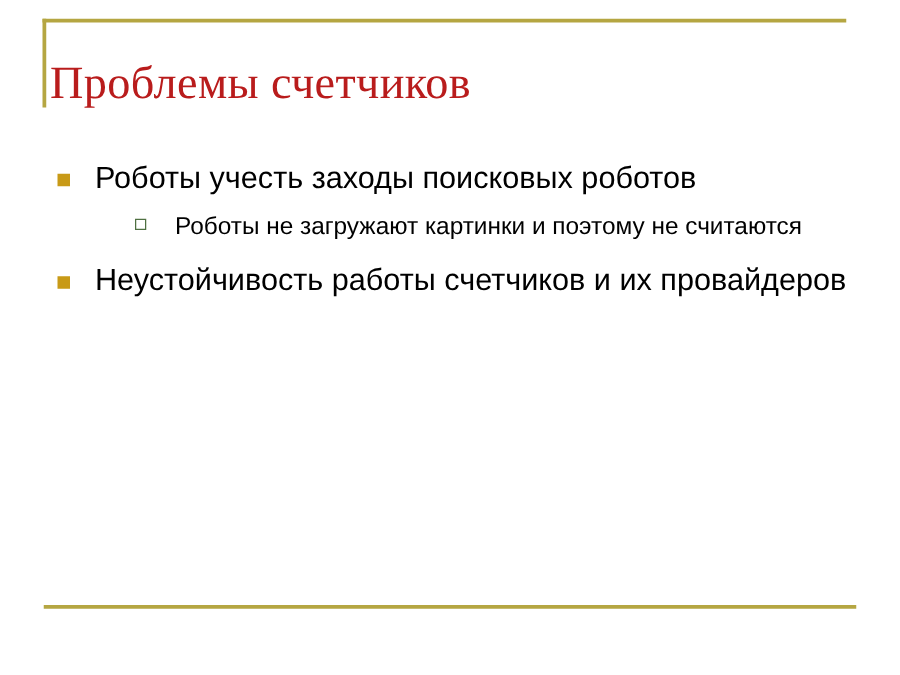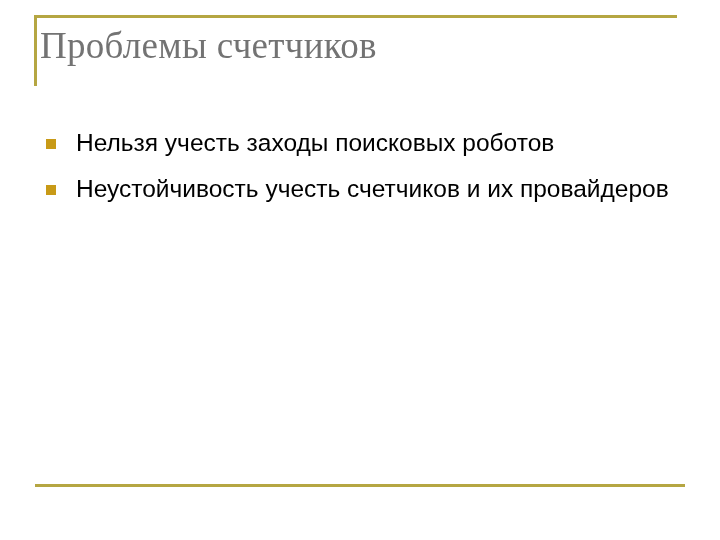--- a/index.html
+++ b/index.html
@@ -41,23 +41,23 @@
     top: 484px;
     width: 650px;
     height: 3px;
     background: #b5a642;
   }
 
   
   .slide-title {
     position: absolute;
     left: 40px;
-    top: 23px;
+    top: 44px;
     width: 640px;
-    color: #737373;
+    color: #b91c1c;
     font-family: "Liberation Serif", "DejaVu Serif", serif;
     font-size: 37px;
     line-height: 46px;
     font-weight: normal;
     white-space: nowrap;
     letter-spacing: 0.3px;
   }
 
   
   .body-list {
@@ -127,26 +127,30 @@
   <div class="rule-top"></div>
   <div class="rule-left"></div>
   <div class="rule-bottom"></div>
 
   <div class="slide-title">Проблемы счетчиков</div>
 
   <ul class="body-list">
 
     <li class="lvl1">
       <span class="marker-sq"></span>
-      <span class="txt">Нельзя учесть заходы поисковых роботов</span>
+      <span class="txt">Роботы учесть заходы поисковых роботов</span>
       <ul class="sublist">
+        <li class="lvl2">
+          <span class="marker-sq-hollow"></span>
+          <span class="txt">Роботы не загружают картинки и поэтому не считаются</span>
+        </li>
       </ul>
     </li>
 
     <li class="lvl1 gap-after">
       <span class="marker-sq"></span>
-      <span class="txt">Неустойчивость учесть счетчиков и их провайдеров</span>
+      <span class="txt">Неустойчивость работы счетчиков и их провайдеров</span>
     </li>
 
 
   </ul>
 
 </div>
 
 </body></html>

